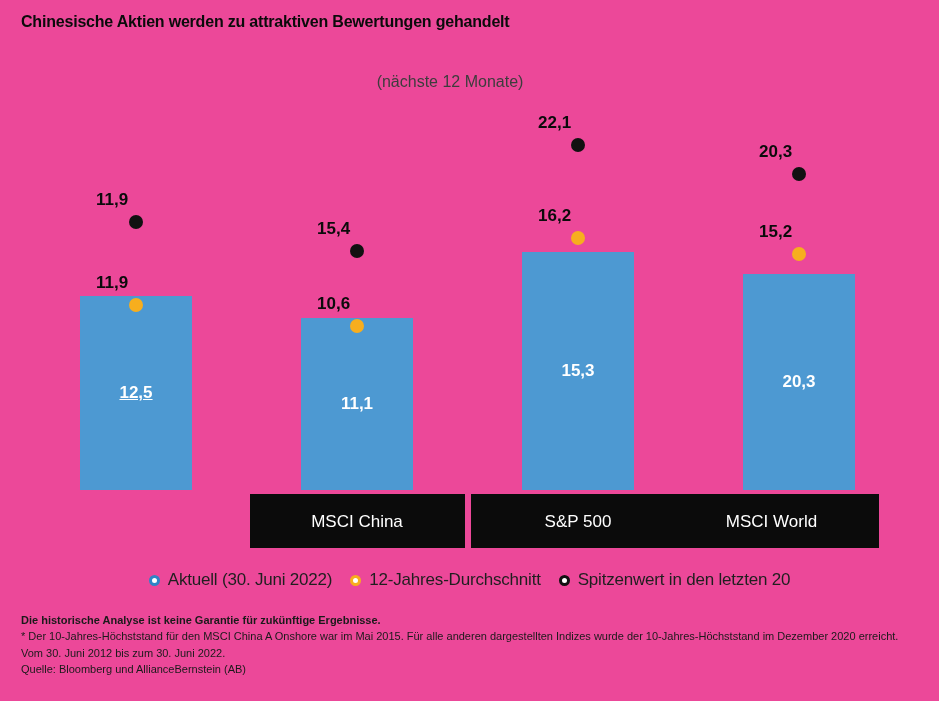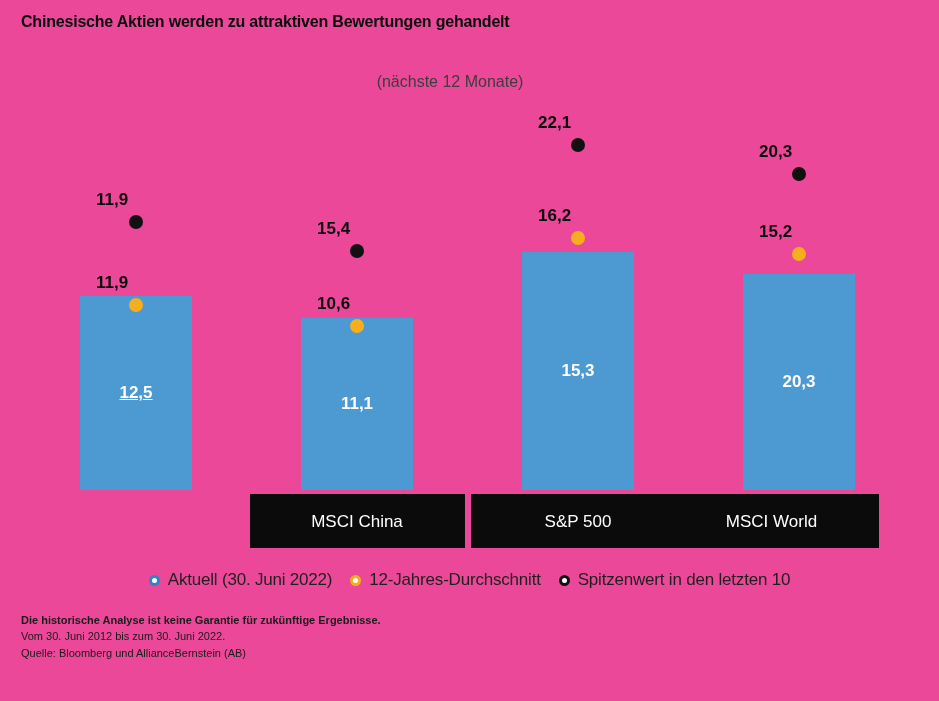--- a/index.html
+++ b/index.html
@@ -101,23 +101,24 @@
     <div class="legend-item">
       <span class="legend-ring" style="border-color:#2F84C6;"></span>
       <span class="legend-label">Aktuell (30. Juni 2022)</span>
     </div>
     <div class="legend-item">
       <span class="legend-ring" style="border-color:#F7AE1E;"></span>
       <span class="legend-label">12-Jahres-Durchschnitt</span>
     </div>
     <div class="legend-item">
       <span class="legend-ring" style="border-color:#111111;"></span>
-      <span class="legend-label">Spitzenwert in den letzten 10</span>
+      <span class="legend-label">Spitzenwert in den letzten 20</span>
     </div>
   </div>
 
   <div class="footnotes">
     <div class="footnote-line bold">Die historische Analyse ist keine Garantie für zukünftige Ergebnisse.</div>
+    <div class="footnote-line">* Der 10-Jahres-Höchststand für den MSCI China A Onshore war im Mai 2015. Für alle anderen dargestellten Indizes wurde der 10-Jahres-Höchststand im Dezember 2020 erreicht.</div>
     <div class="footnote-line">Vom 30. Juni 2012 bis zum 30. Juni 2022.</div>
     <div class="footnote-line">Quelle: Bloomberg und AllianceBernstein (AB)</div>
   </div>
 
 </div>
 
 </body></html>

